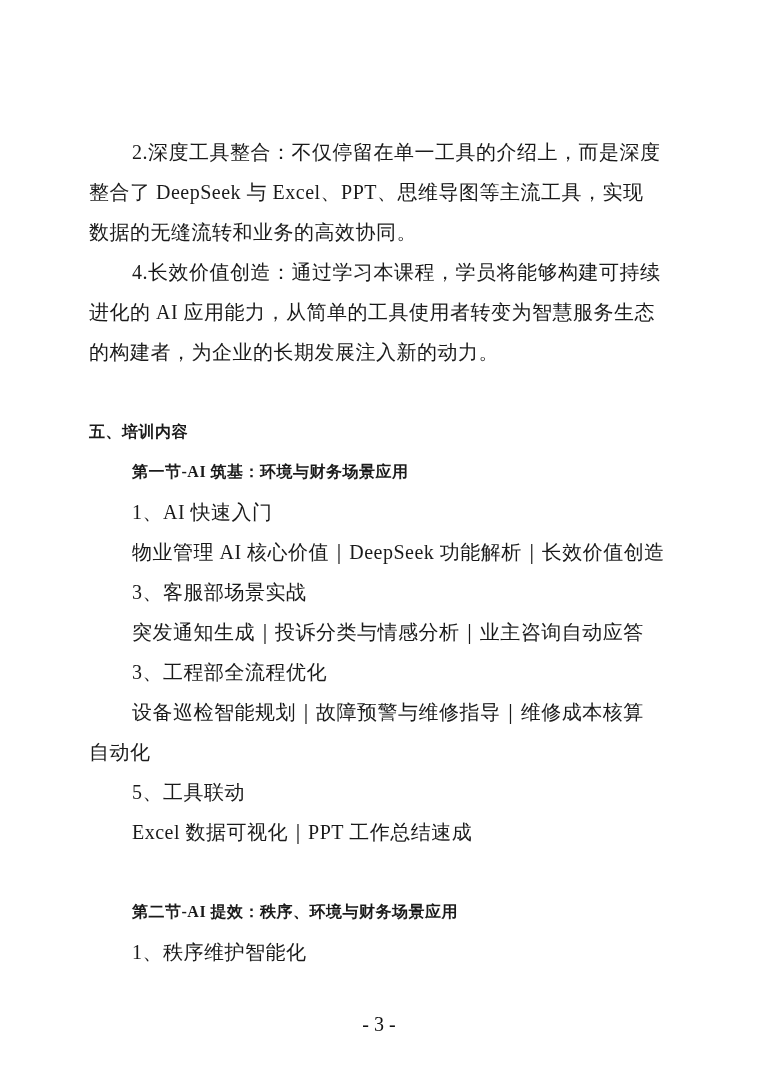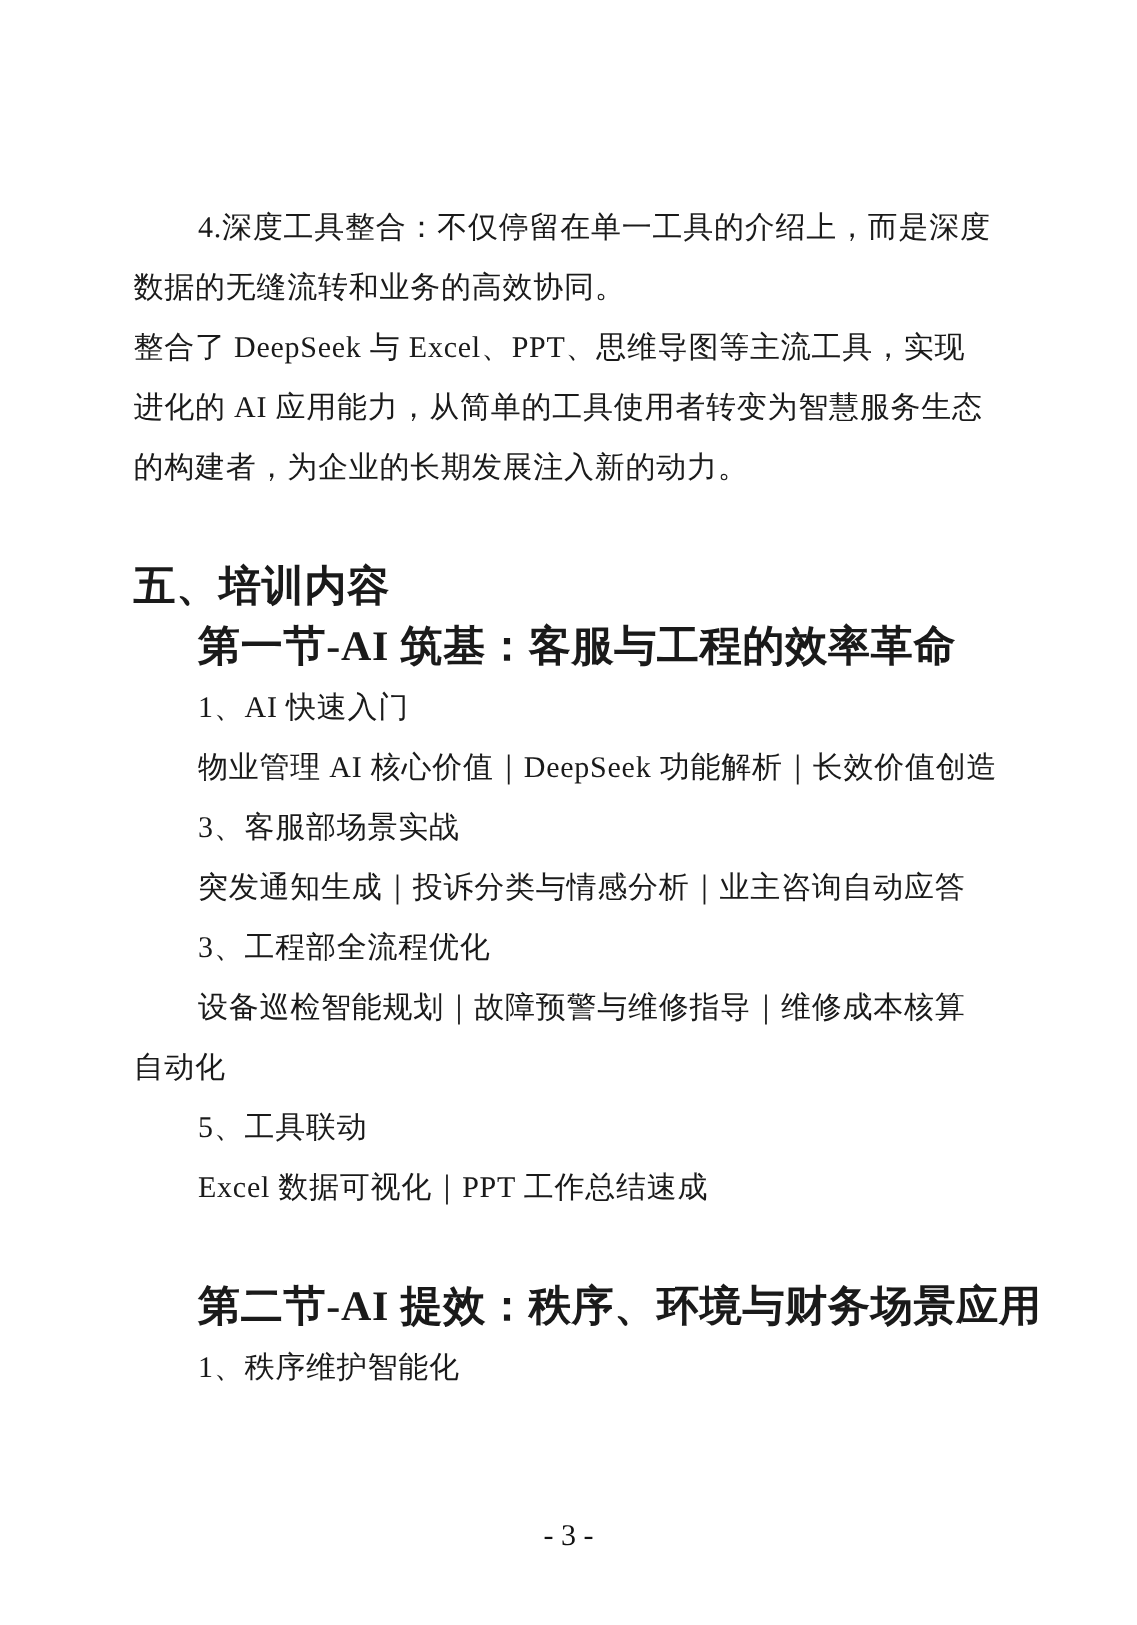--- a/index.html
+++ b/index.html
@@ -28,51 +28,52 @@
     font-size: 20px;
     white-space: nowrap;
     overflow: visible;
     letter-spacing: 0.5px;
   }
   .indent {
     padding-left: 43px;
   }
   .bold {
     font-weight: 700;
-    font-size: 28px;
+    font-size: 16px;
   }
   .blank {
     height: 40px;
   }
   .footer {
     position: absolute;
     top: 1008px;
     left: 0;
     width: 758px;
     text-align: center;
     font-size: 20px;
     line-height: 32px;
     color: #111111;
   }
 </style>
 </head>
 <body>
 
 <div class="page">
   <div class="content">
-    <div class="line indent">4.深度工具整合：不仅停留在单一工具的介绍上，而是深度</div>
+    <div class="line indent">2.深度工具整合：不仅停留在单一工具的介绍上，而是深度</div>
+    <div class="line">整合了 DeepSeek 与 Excel、PPT、思维导图等主流工具，实现</div>
     <div class="line">数据的无缝流转和业务的高效协同。</div>
-    <div class="line">整合了 DeepSeek 与 Excel、PPT、思维导图等主流工具，实现</div>
+    <div class="line indent">4.长效价值创造：通过学习本课程，学员将能够构建可持续</div>
     <div class="line">进化的 AI 应用能力，从简单的工具使用者转变为智慧服务生态</div>
     <div class="line">的构建者，为企业的长期发展注入新的动力。</div>
 
     <div class="blank"></div>
 
     <div class="line bold">五、培训内容</div>
-    <div class="line bold indent">第一节-AI 筑基：客服与工程的效率革命</div>
+    <div class="line bold indent">第一节-AI 筑基：环境与财务场景应用</div>
     <div class="line indent">1、AI 快速入门</div>
     <div class="line indent">物业管理 AI 核心价值｜DeepSeek 功能解析｜长效价值创造</div>
     <div class="line indent">3、客服部场景实战</div>
     <div class="line indent">突发通知生成｜投诉分类与情感分析｜业主咨询自动应答</div>
     <div class="line indent">3、工程部全流程优化</div>
     <div class="line indent">设备巡检智能规划｜故障预警与维修指导｜维修成本核算</div>
     <div class="line">自动化</div>
     <div class="line indent">5、工具联动</div>
     <div class="line indent">Excel 数据可视化｜PPT 工作总结速成</div>
 

